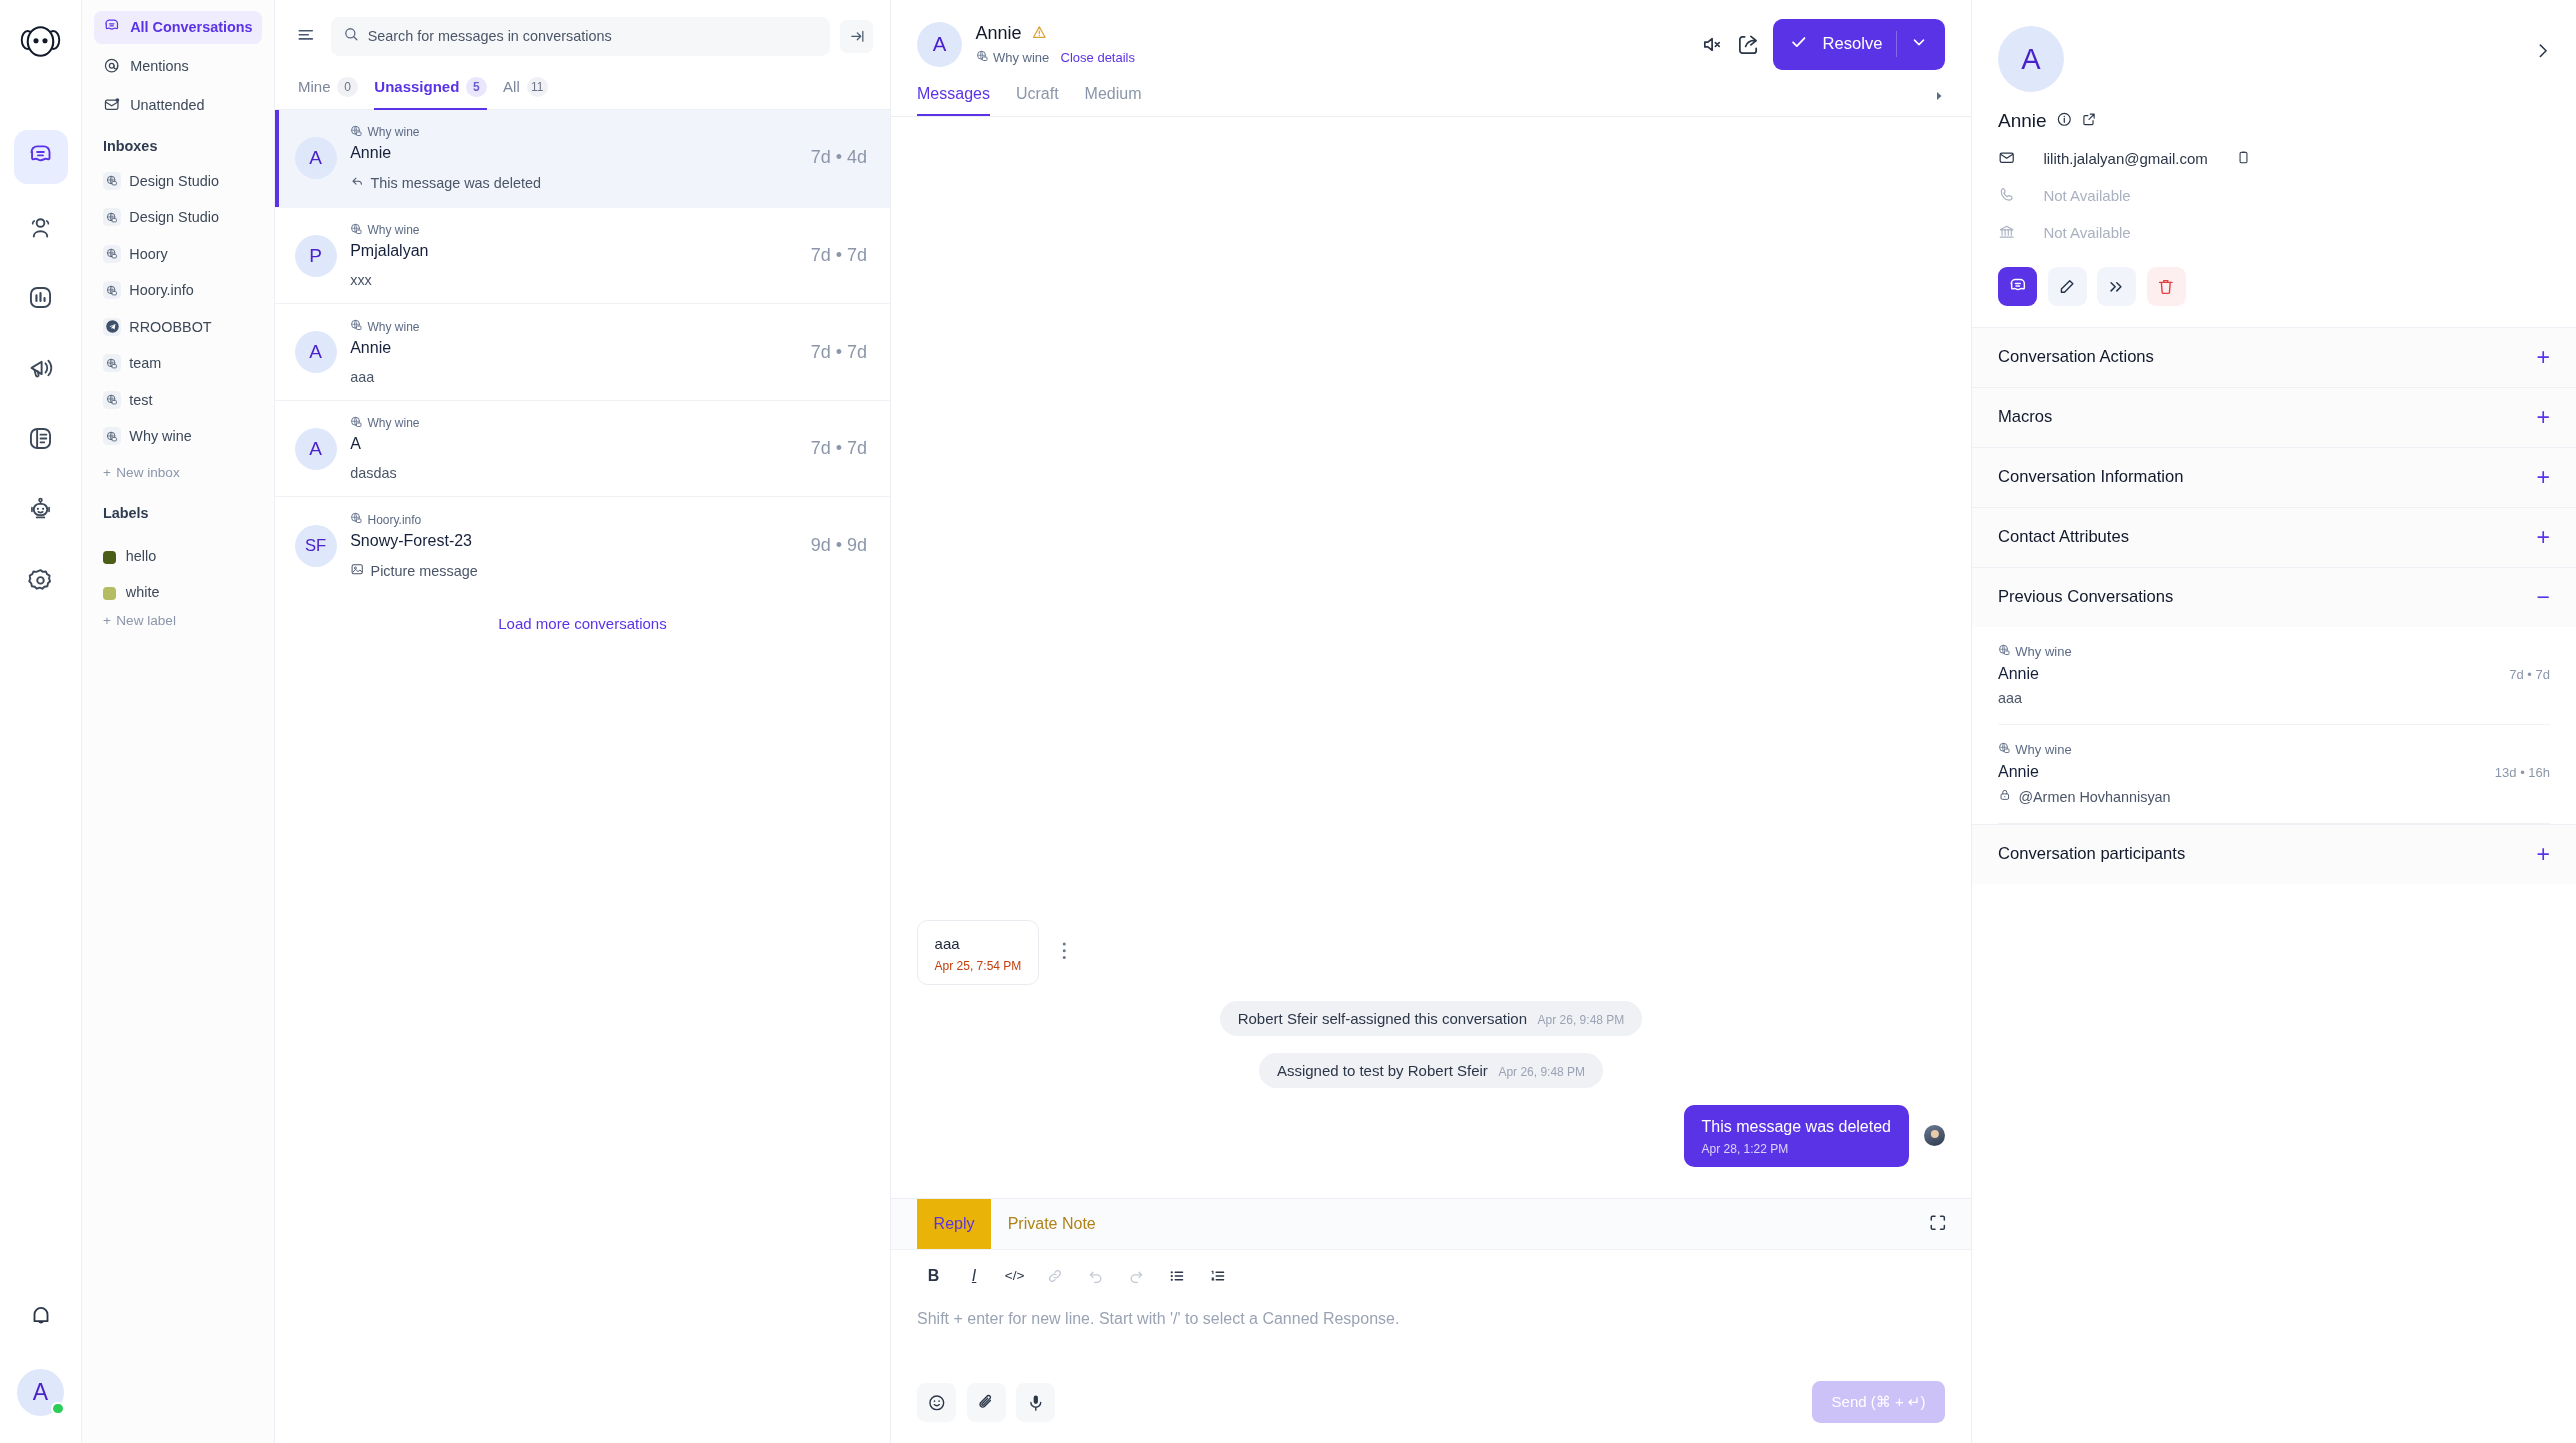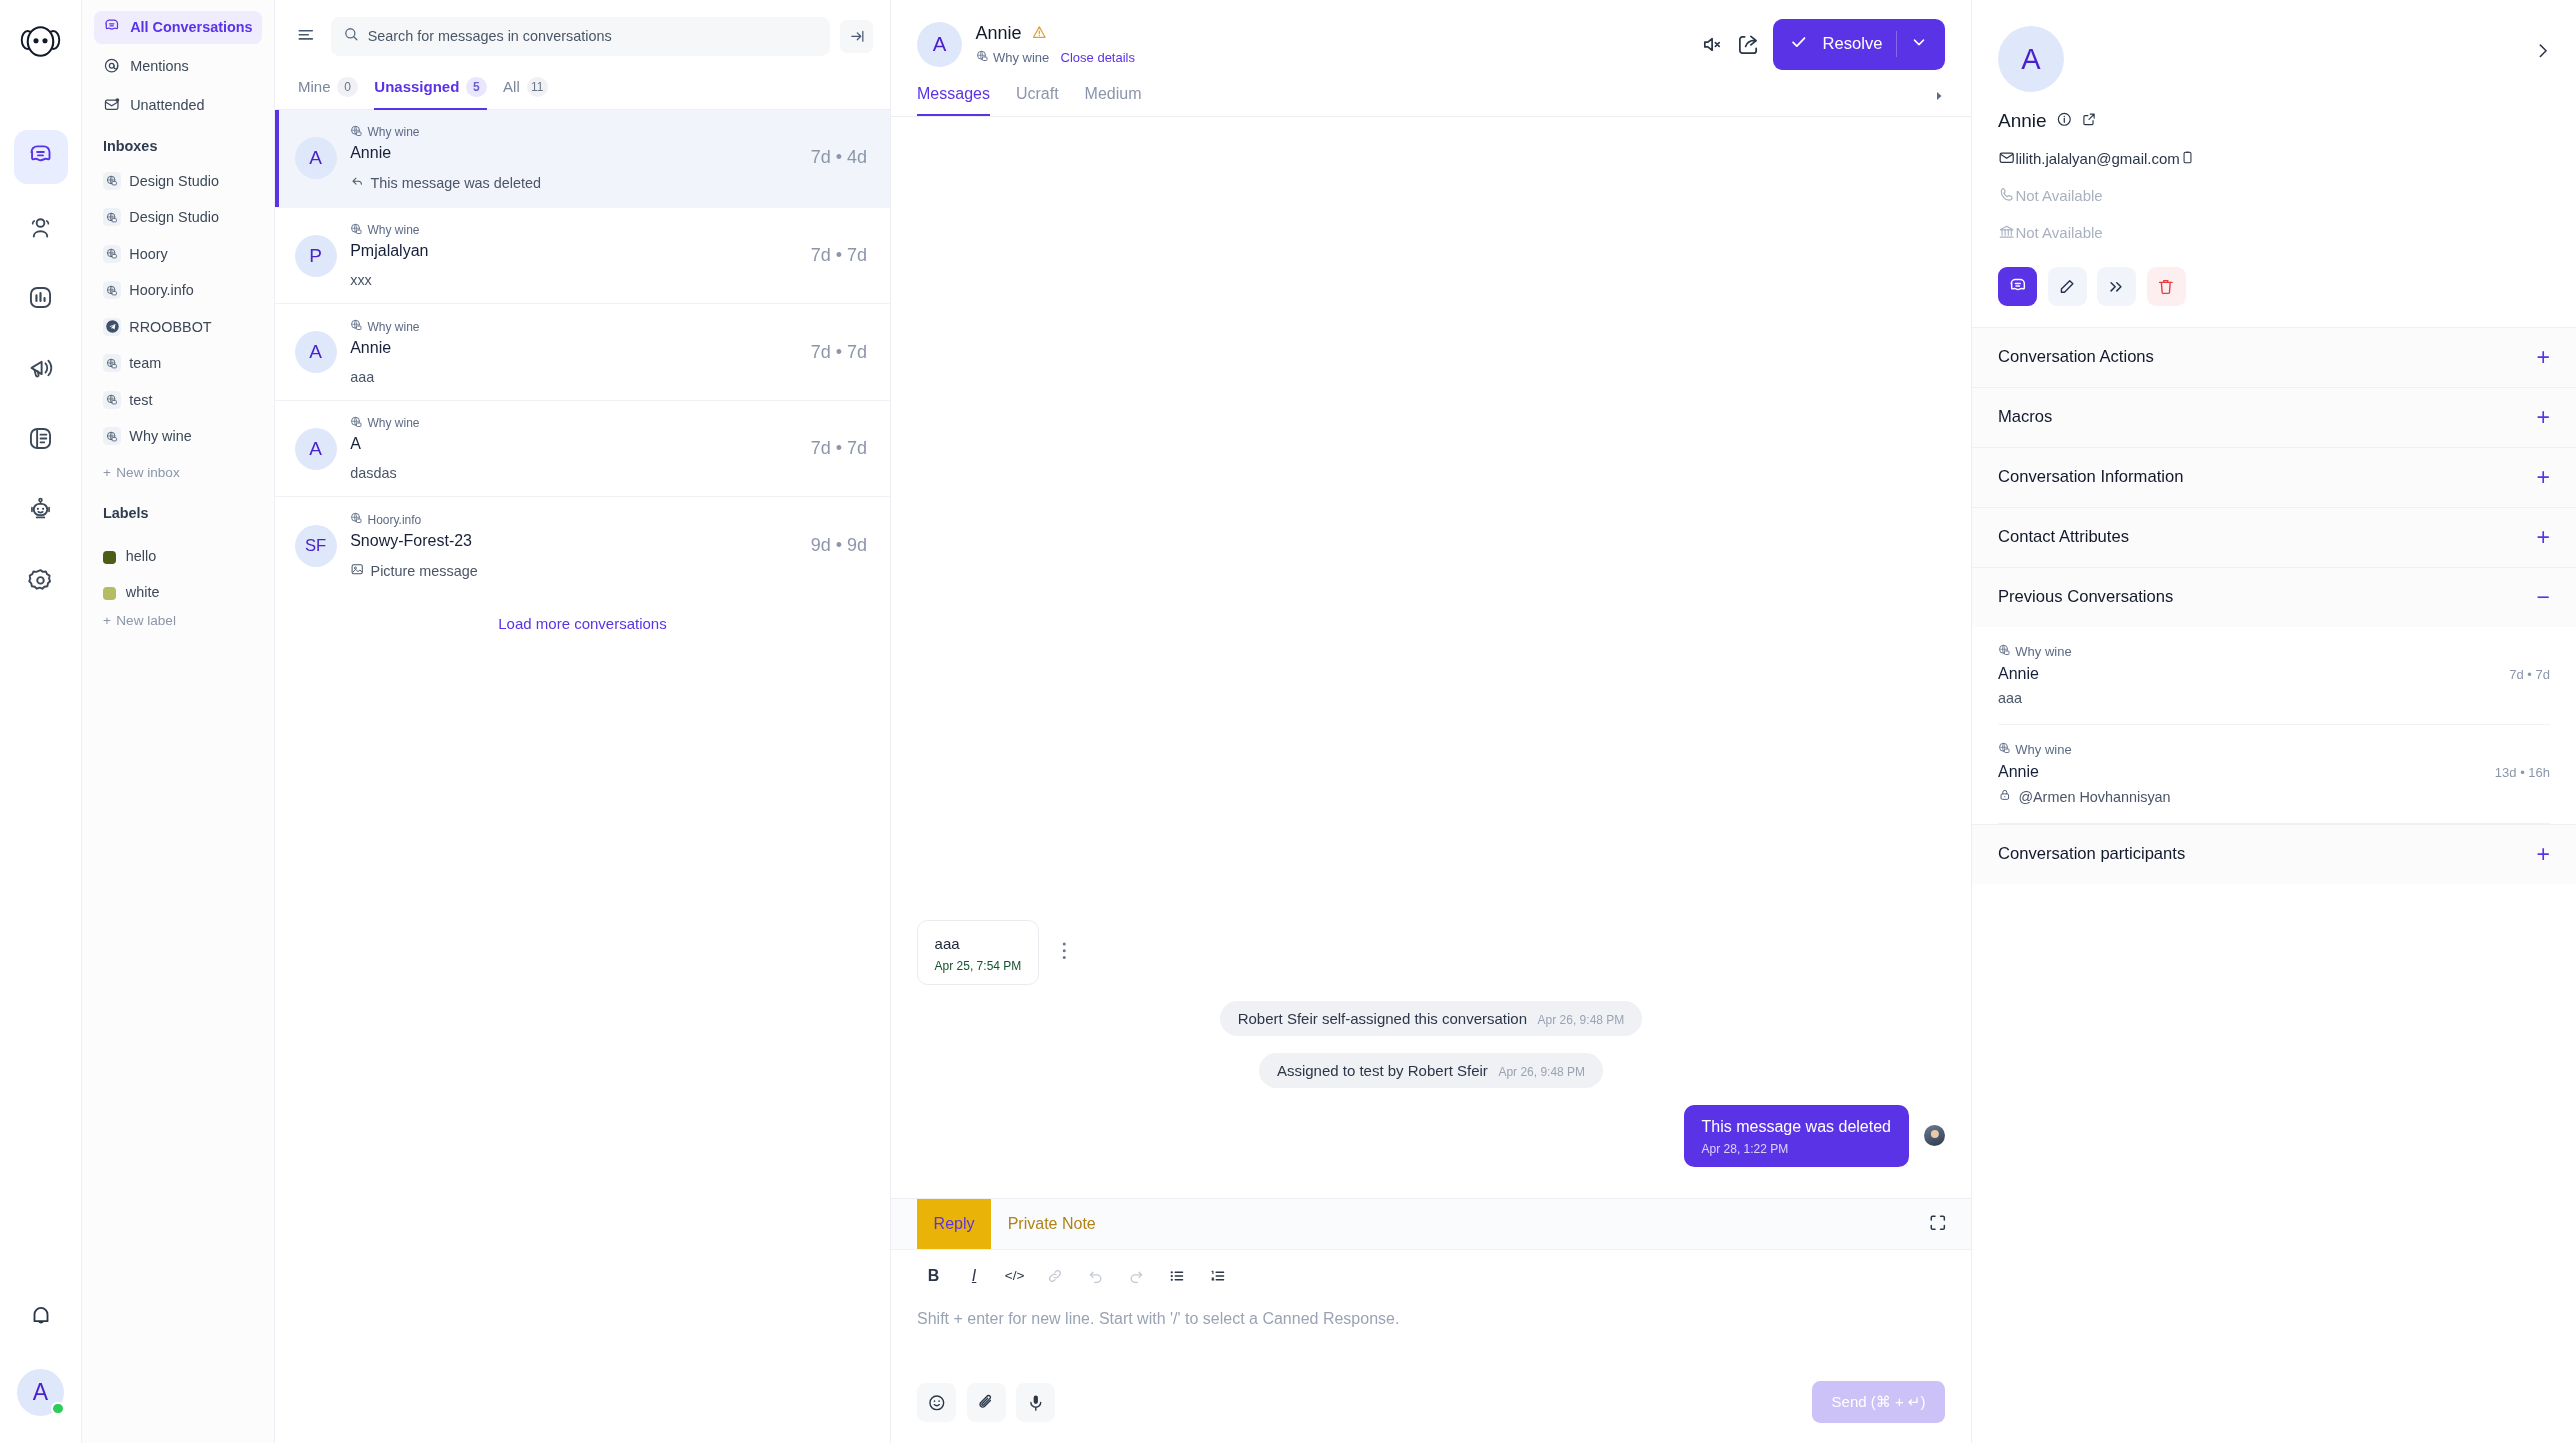--- a/index.html
+++ b/index.html
@@ -211,21 +211,21 @@
   }
   .msg-row { display: flex; margin-bottom: 16.6px; align-items: center; gap: 15px; }
   .msg-left { justify-content: flex-start; }
   .msg-center { justify-content: center; }
   .msg-right { justify-content: flex-end; }
   .bubble-in {
     background: #fff; border: 0.8px solid #e9ebf1; border-radius: 10.6px;
     padding: 13.6px 16.6px 10.6px 16.6px; max-width: 55%;
   }
   .bubble-in .txt { font-size: 15px; color: #1d2739; }
-  .bubble-in .time { font-size: 12px; color: #14532d; margin-top: 7.6px; }
+  .bubble-in .time { font-size: 12px; color: #c2410c; margin-top: 7.6px; }
   .bubble-sys {
     background: #f0f1f5; border-radius: 19.6px; padding: 9px 18px;
     display: flex; align-items: baseline; gap: 10.6px;
   }
   .bubble-sys .txt { font-size: 15px; color: #2b3648; }
   .bubble-sys .time { font-size: 12px; color: #9aa3b4; }
   .bubble-out {
     background: #5a33e6; color: #fff; border-radius: 10.6px;
     padding: 13.6px 18px 10.6px 18px; max-width: 50%;
   }
@@ -290,21 +290,21 @@
   .rp-top { padding: 26px 26px 0 26px; position: relative; }
   .rp-arrow { position: absolute; right: 23px; top: 41px; cursor: pointer; }
   .rp-avatar {
     width: 66px; height: 66px; border-radius: 50%; background: #dfe8fb;
     color: #4b21c9; font-size: 29px;
     display: flex; align-items: center; justify-content: center;
   }
   .rp-name-row { display: flex; align-items: center; gap: 9px; margin-top: 18px; }
   .rp-name { font-size: 19px; color: #12192b; font-weight: 500; }
   .rp-field {
-    display: flex; align-items: center; gap: 0;
+    display: flex; align-items: center; gap: 28px;
     font-size: 15px; color: #2b3648; margin-top: 16.6px;
   }
   .rp-field.muted { color: #a9b1c0; }
   .rp-actions { display: flex; align-items: center; gap: 10.6px; margin: 24px 0 21px 0; }
   .rp-act {
     width: 39px; height: 39px; border-radius: 9px; background: #f1f4fb;
     display: flex; align-items: center; justify-content: center; cursor: pointer;
   }
   .rp-act.primary { background: #5a33e6; }
   .rp-act.danger { background: #fdeef0; }

